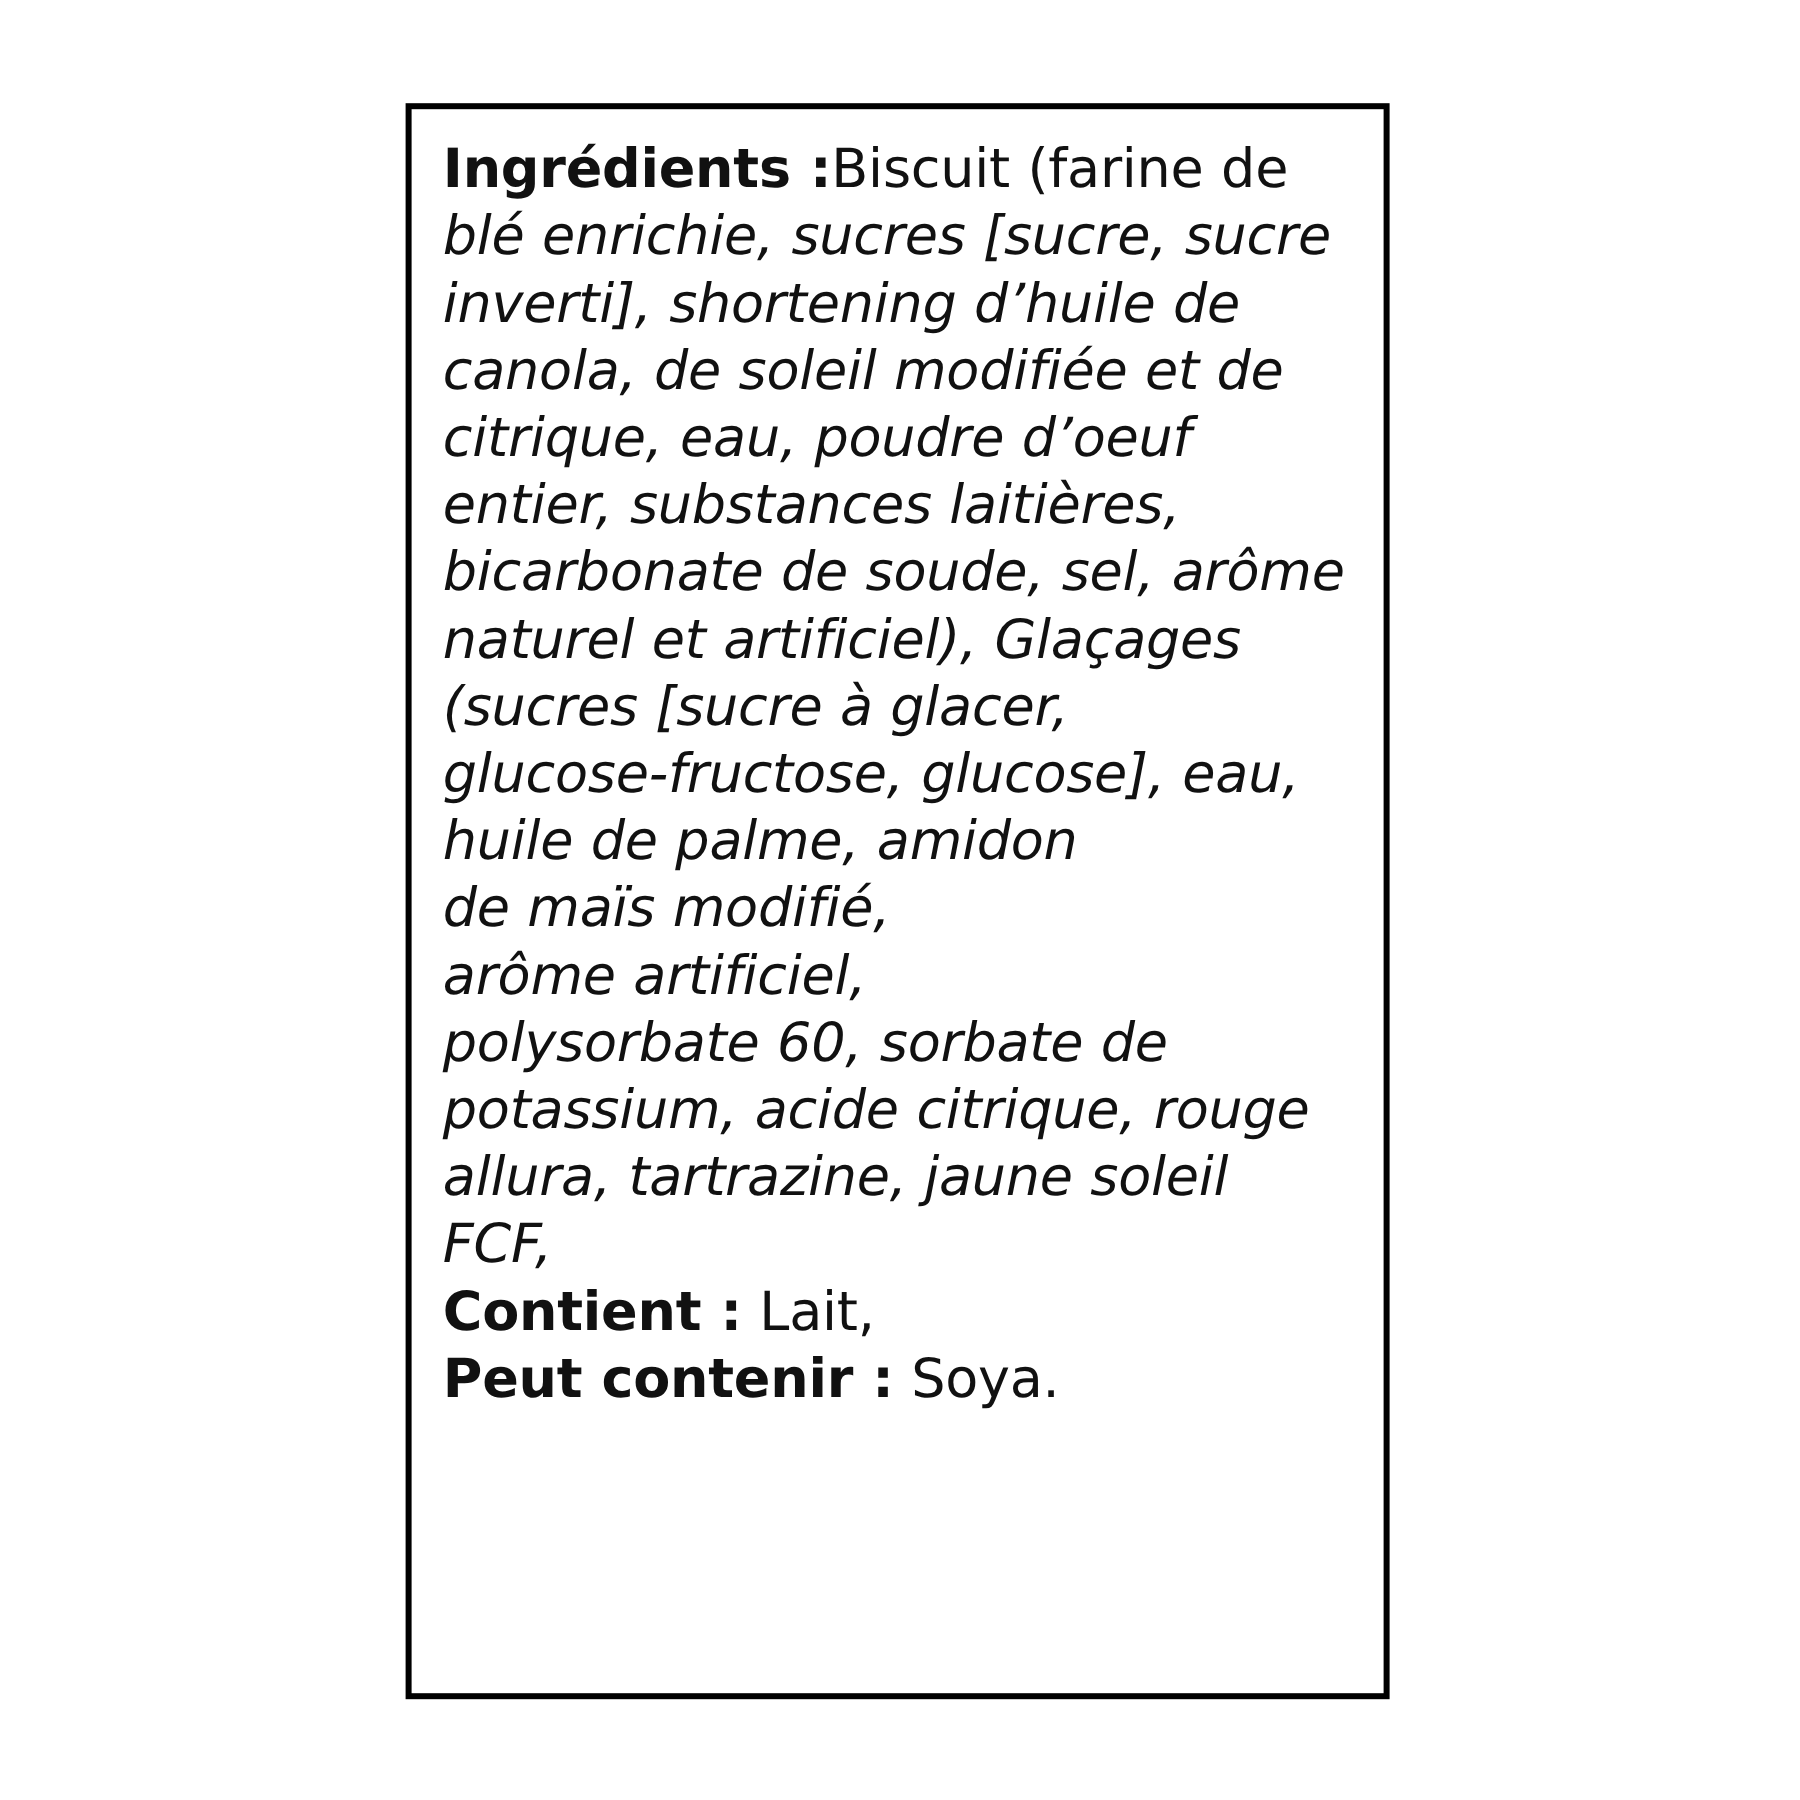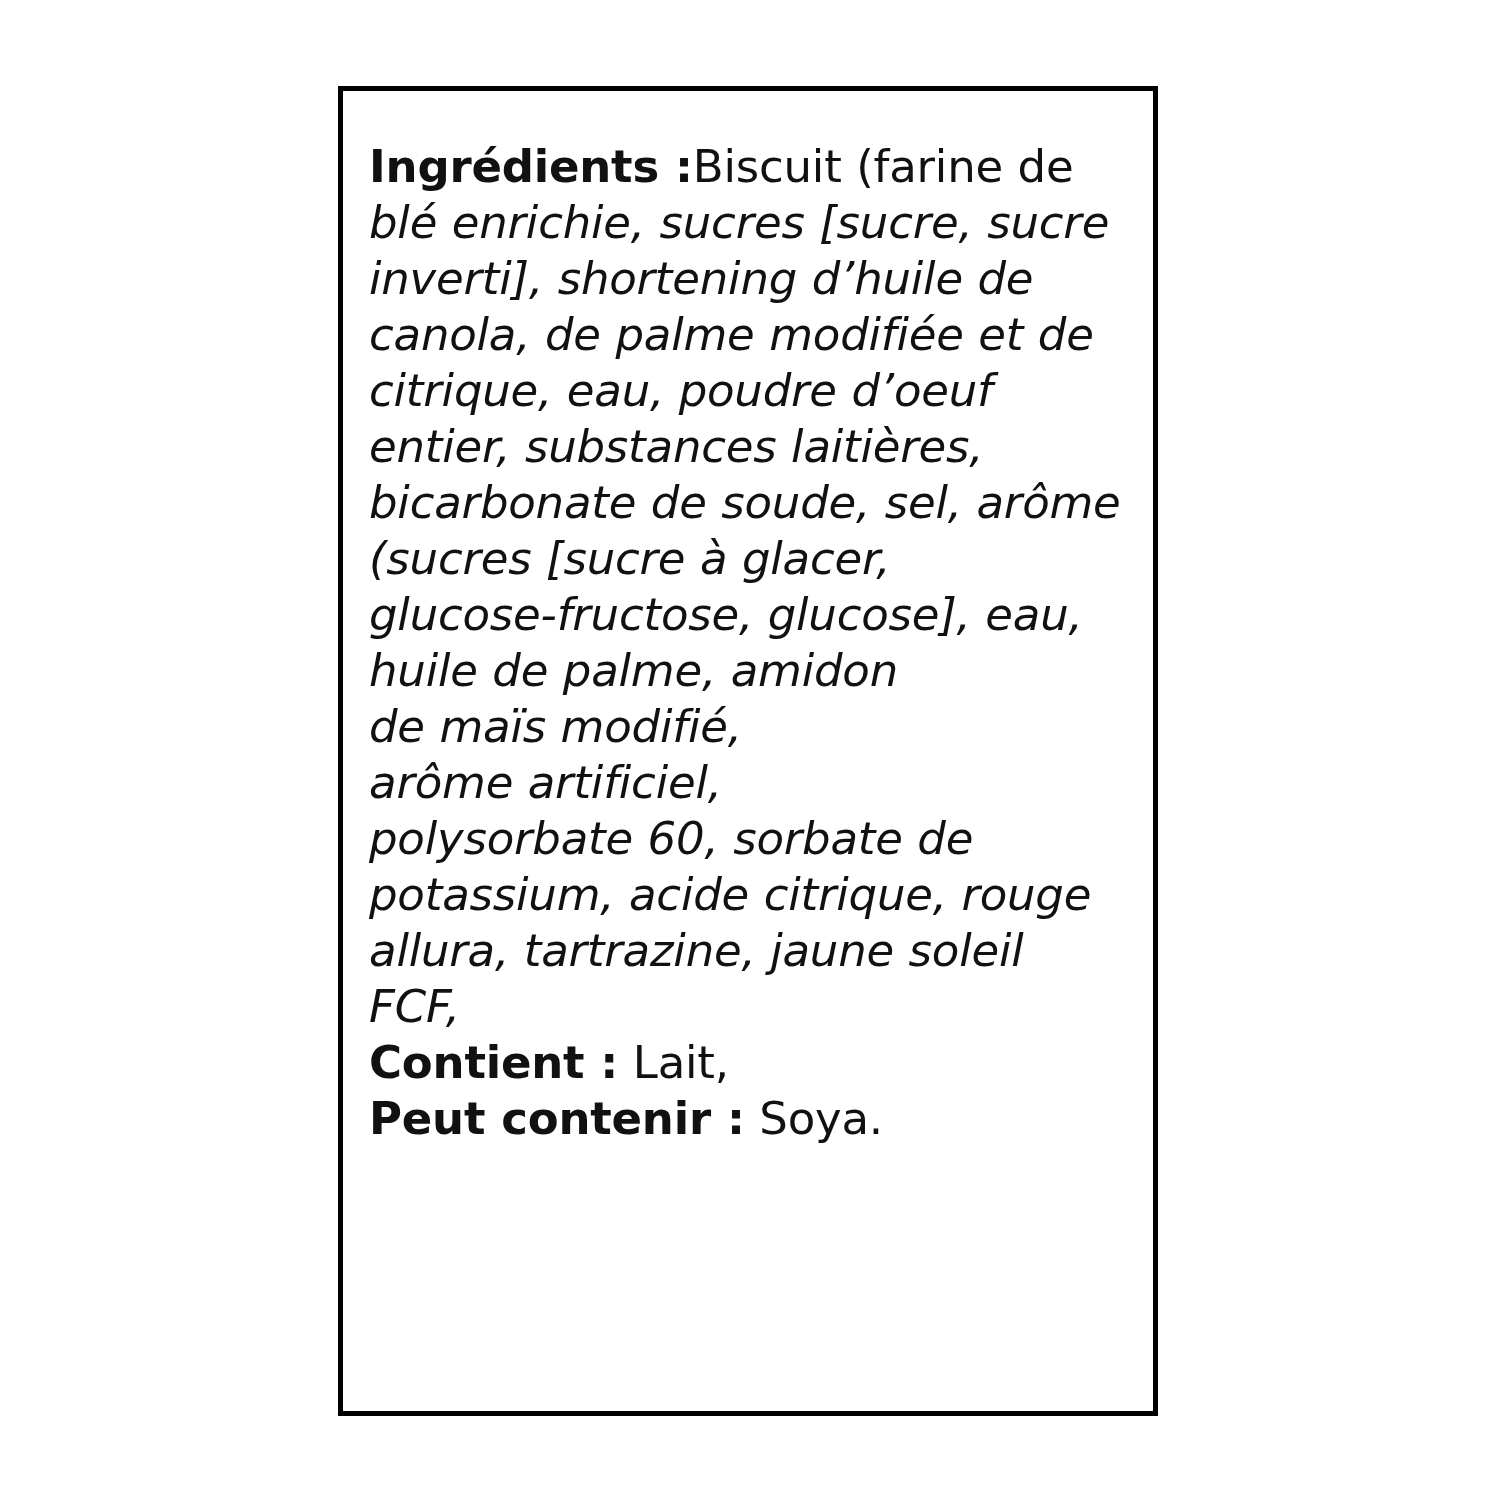--- a/index.html
+++ b/index.html
@@ -28,21 +28,20 @@
     padding: 22px 26px 0 26px;
   }
 
   .label-text {
     font-size: 45px;
     line-height: 1.245;
     letter-spacing: -0.2px;
     word-spacing: 0.5px;
     text-align: left;
     color: #111111;
-    margin-top: 26px;
   }
 
   .heading {
     font-weight: bold;
   }
 
   .block {
     margin: 0;
     padding: 0;
   }
@@ -60,24 +59,25 @@
 </head>
 <body>
 
 <div class="label-panel">
   <div class="label-text">
 
     <div class="block">
       <span class="heading">Ingrédients :</span><span>Biscuit (farine de</span><br>
       <span class="nowrapline">blé enrichie, sucres [sucre, sucre</span>
       <span class="nowrapline">inverti], shortening d’huile de</span>
-      <span class="nowrapline">canola, de palme modifiée et de</span>
+      <span class="nowrapline">canola, de soleil modifiée et de</span>
       <span class="nowrapline">citrique, eau, poudre d’oeuf</span>
       <span class="nowrapline">entier, substances laitières,</span>
       <span class="nowrapline">bicarbonate de soude, sel, arôme</span>
+      <span class="nowrapline">naturel et artificiel), Glaçages</span>
       <span class="nowrapline">(sucres [sucre à glacer,</span>
       <span class="nowrapline">glucose-fructose, glucose], eau,</span>
       <span class="nowrapline">huile de palme, amidon</span>
       <span class="nowrapline">de maïs modifié,</span>
       <span class="nowrapline">arôme artificiel,</span>
       <span class="nowrapline">polysorbate 60, sorbate de</span>
       <span class="nowrapline">potassium, acide citrique, rouge</span>
       <span class="nowrapline">allura, tartrazine, jaune soleil FCF,</span>
     </div>
 

